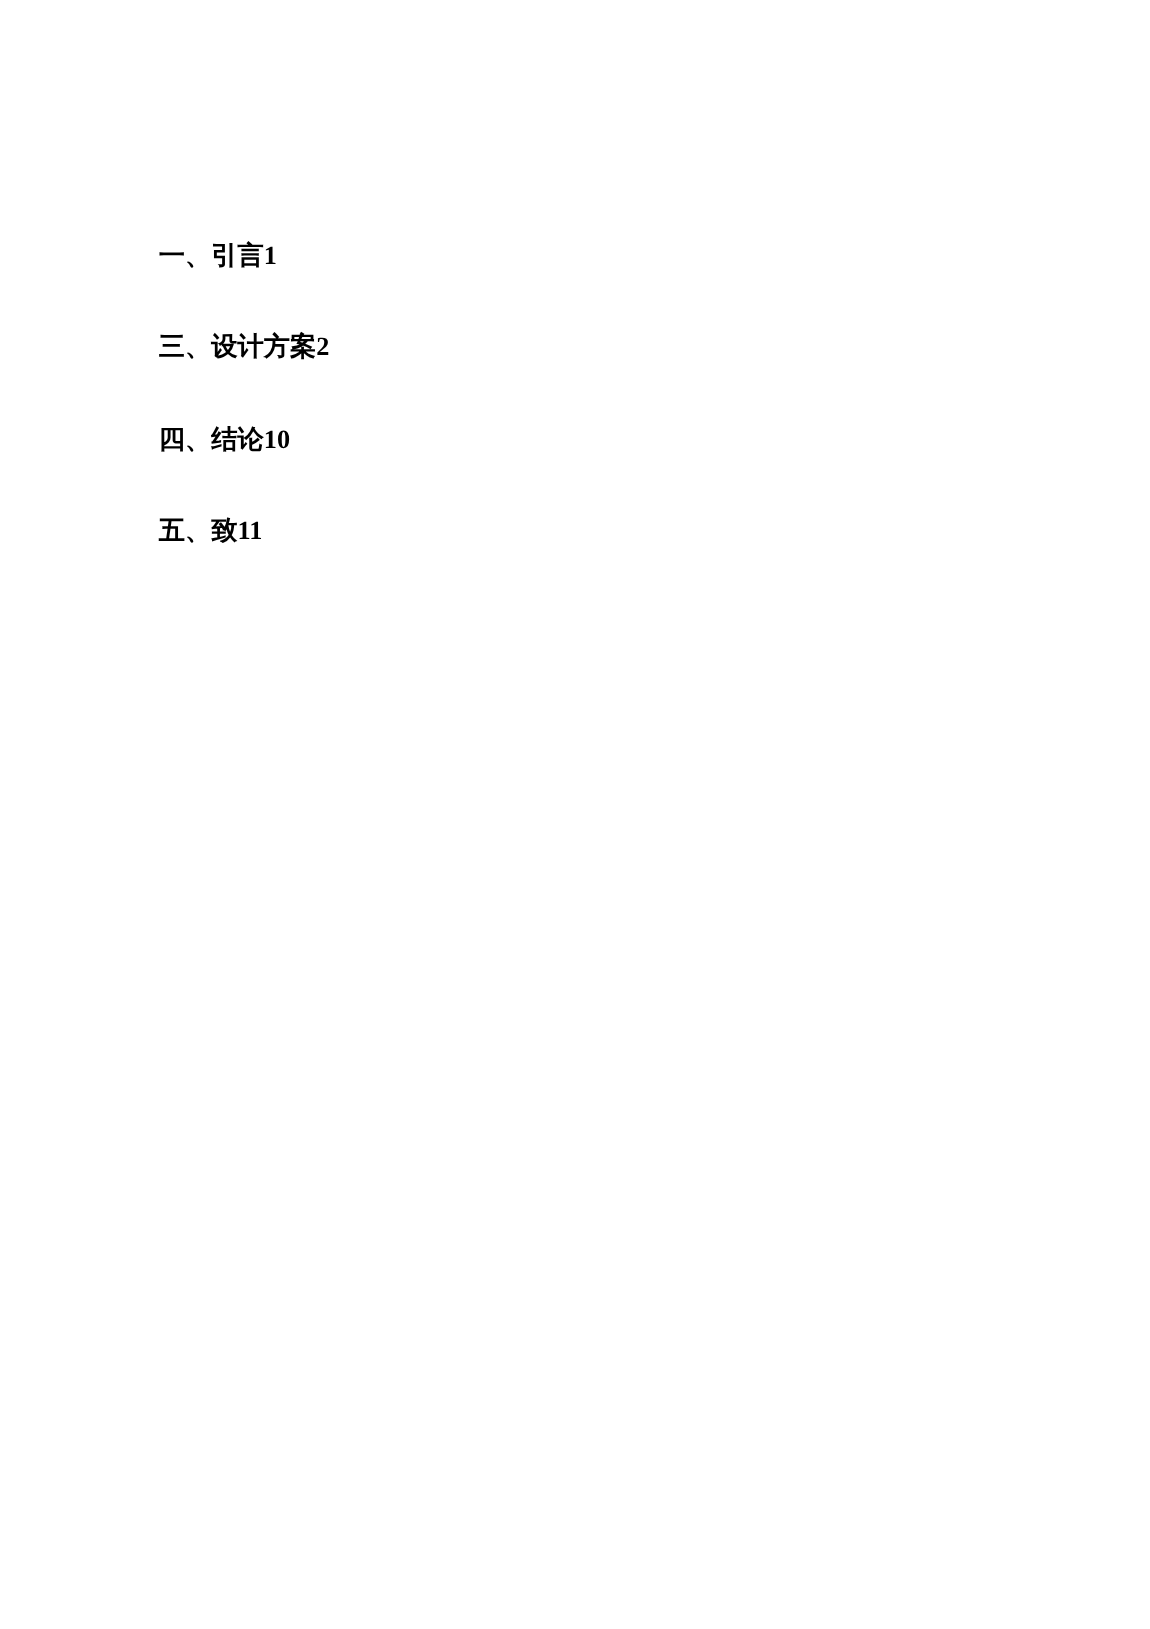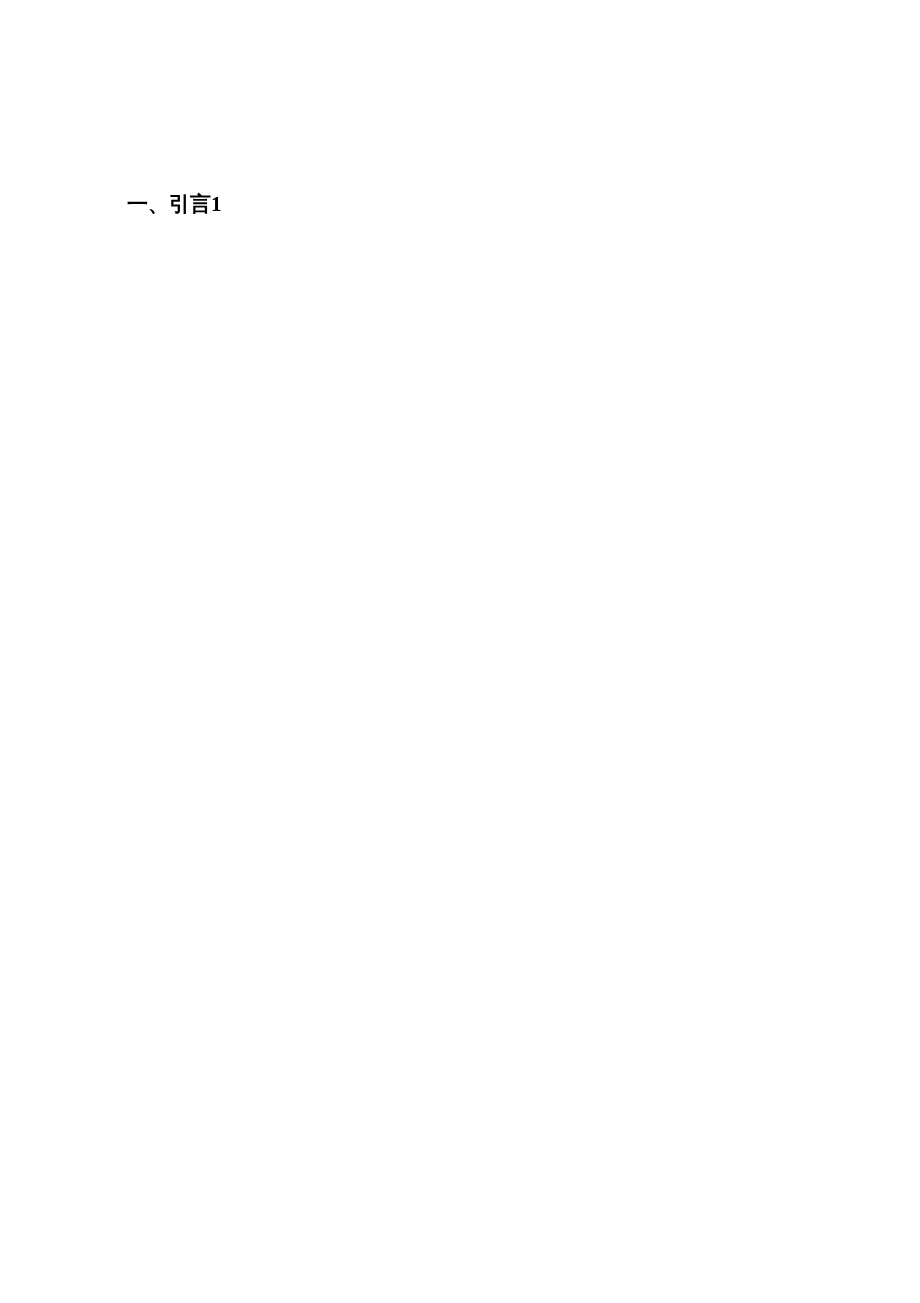--- a/index.html
+++ b/index.html
@@ -28,13 +28,22 @@
       line-height: 1.4;
     }
   </style>
 </head>
 <body>
 
 <div class="content">
   <div class="toc-entry">
     <span>一、引言</span><span>1</span>
   </div>
+  <div class="toc-entry">
+    <span>三、设计方案</span><span>2</span>
+  </div>
+  <div class="toc-entry">
+    <span>四、结论</span><span>10</span>
+  </div>
+  <div class="toc-entry">
+    <span>五、致</span><span>11</span>
+  </div>
 </div>
 
 </body></html>

